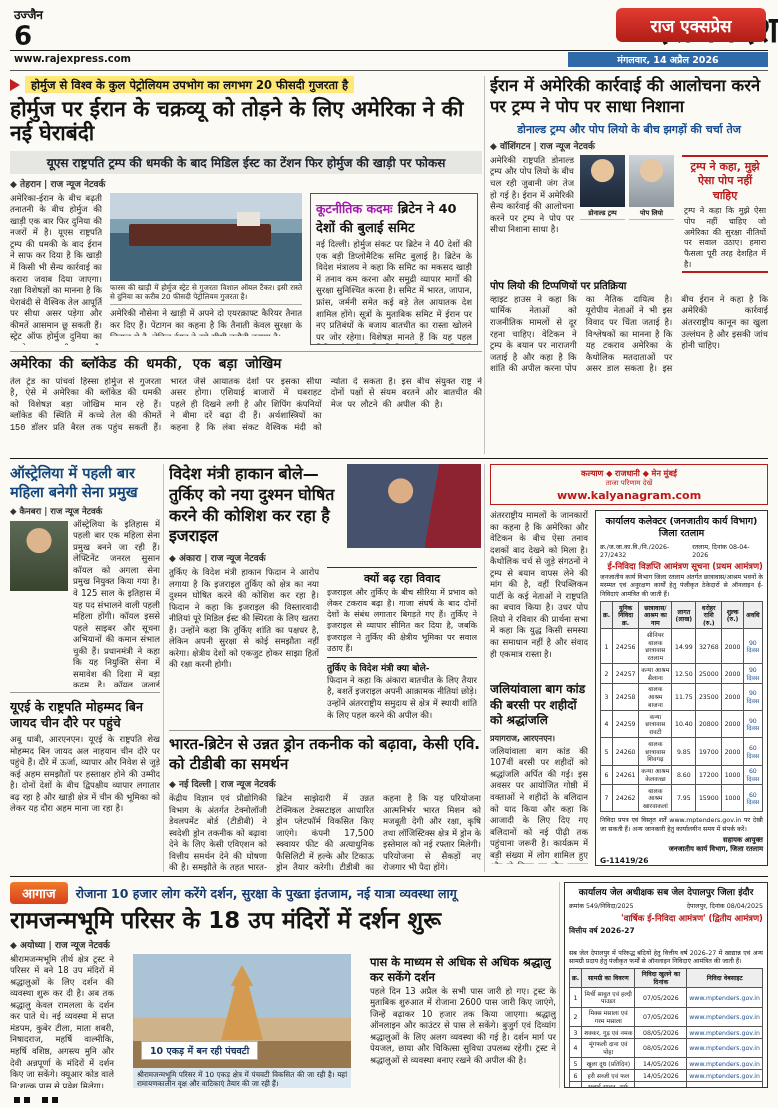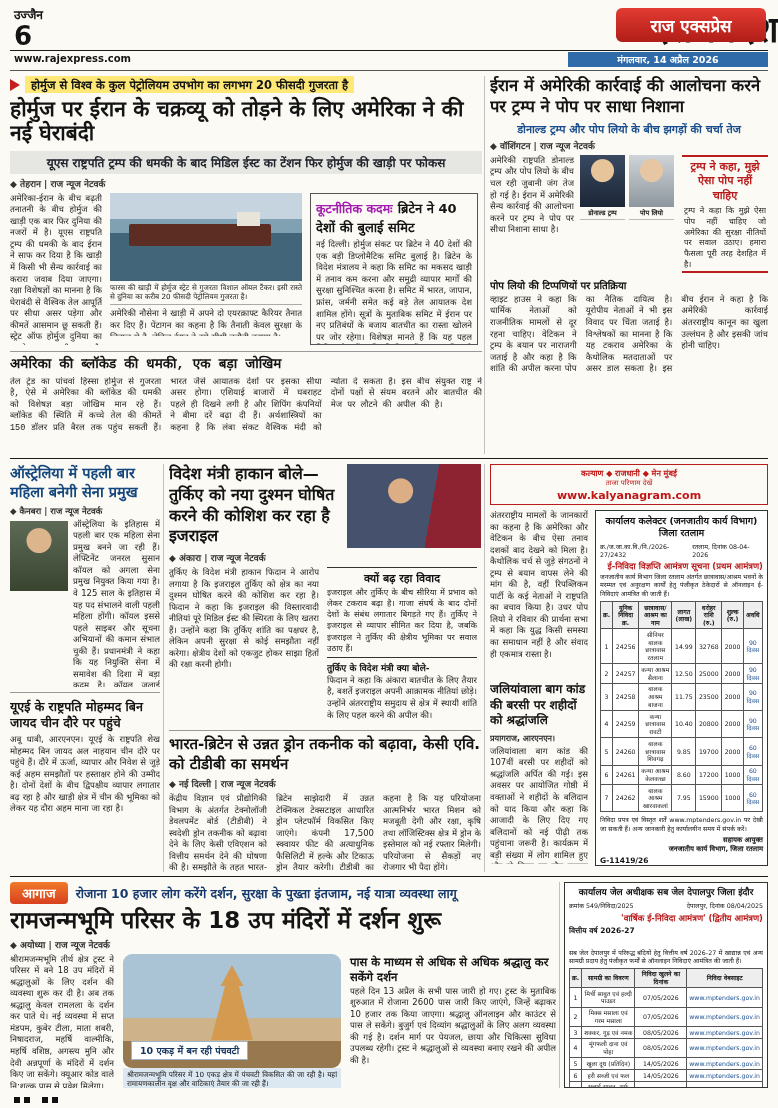--- a/index.html
+++ b/index.html
@@ -100,21 +100,21 @@
   .tender-sign { font-size:6.8px; font-weight:700; text-align:right; margin-top:3px; line-height:1.3; }
   .gcode { font-size:7.5px; font-weight:800; margin-top:2px; }
 
   .jw-headline { font-size:12px; font-weight:800; line-height:1.3; margin-top:4px; }
 
   
   .tag { background:linear-gradient(#f07a2a,#d8401f); color:#fff; font-weight:800; font-size:13px;
          padding:2px 12px; border-radius:4px; }
   .strap { font-size:12.5px; font-weight:800; color:#163a6e; }
   .ram-headline { font-size:23px; font-weight:800; line-height:1.2; margin-top:3px; }
-  .photo-temple { height:114px; background:linear-gradient(#abc4d5 0 56%, #cdb28a 56% 76%, #97784f 76% 100%);border-radius:9px; }
+  .photo-temple { height:114px; background:linear-gradient(#abc4d5 0 56%, #cdb28a 56% 76%, #97784f 76% 100%); }
   .temple-shape { position:absolute; left:30%; bottom:24%; width:40%; height:66%; background:#d39a50;
                   clip-path:polygon(50% 0,63% 28%,58% 28%,74% 100%,26% 100%,42% 28%,37% 28%); }
   .caption-box { position:absolute; left:8px; bottom:8px; background:#fff; font-size:9.5px; font-weight:800;
                  color:#14325e; padding:2px 8px; border:1px solid #9db3c8; }
   .photo-strip-cap { background:#dce8f1; font-size:7.2px; line-height:1.3; padding:2px 4px; text-align:justify; }
 
   .print-marks { position:absolute; left:14px; bottom:5px; display:flex; gap:4px; }
   .print-marks i { width:6px; height:6px; background:#111; display:block; }
   .print-marks i.sp { margin-left:8px; }
 </style>
@@ -362,21 +362,21 @@
   <div class="hline" style="top:876px;"></div>
 
   <div class="abs" style="left:10px;top:882px;width:546px;height:206px;overflow:hidden;">
     <div style="display:flex;align-items:center;gap:8px;">
       <span class="tag">आगाज</span>
       <span class="strap">रोजाना 10 हजार लोग करेंगे दर्शन, सुरक्षा के पुख्ता इंतजाम, नई यात्रा व्यवस्था लागू</span>
     </div>
     <div class="ram-headline">रामजन्मभूमि परिसर के 18 उप मंदिरों में दर्शन शुरू</div>
     <div class="byline">◆ अयोध्या | राज न्यूज नेटवर्क</div>
 
-    <div style="display:flex;gap:9px;">
+    <div style="display:flex;gap:19px;">
       <div class="body-text" style="width:104px;height:138px;">श्रीरामजन्मभूमि तीर्थ क्षेत्र ट्रस्ट ने परिसर में बने 18 उप मंदिरों में श्रद्धालुओं के लिए दर्शन की व्यवस्था शुरू कर दी है। अब तक श्रद्धालु केवल रामलला के दर्शन कर पाते थे। नई व्यवस्था में सप्त मंडपम, कुबेर टीला, माता शबरी, निषादराज, महर्षि वाल्मीकि, महर्षि वशिष्ठ, अगस्त्य मुनि और देवी अन्नपूर्णा के मंदिरों में दर्शन किए जा सकेंगे। क्यूआर कोड वाले नि:शुल्क पास से प्रवेश मिलेगा।</div>
       <div style="width:218px;">
         <div class="photo photo-temple">
           <div class="temple-shape"></div>
           <div class="caption-box">10 एकड़ में बन रही पंचवटी</div>
         </div>
         <div class="photo-strip-cap">श्रीरामजन्मभूमि परिसर में 10 एकड़ क्षेत्र में पंचवटी विकसित की जा रही है। यहां रामायणकालीन वृक्ष और वाटिकाएं तैयार की जा रही हैं।</div>
       </div>
       <div style="flex:1;">
         <span class="crosshead" style="font-size:11.5px;">पास के माध्यम से अधिक से अधिक श्रद्धालु कर सकेंगे दर्शन</span>

